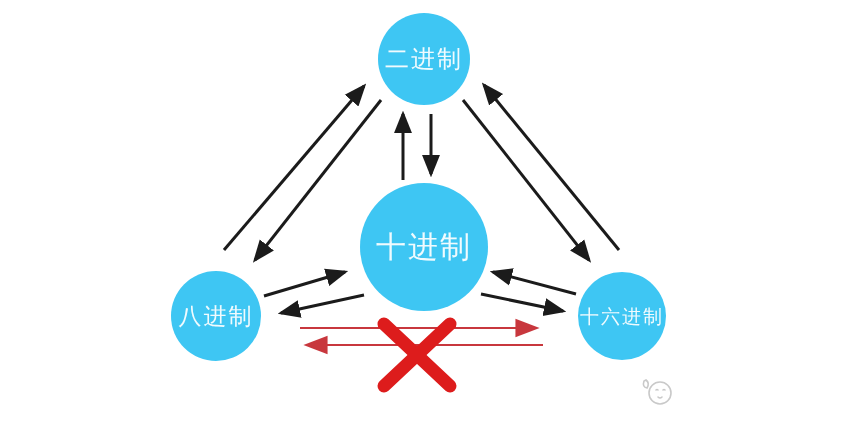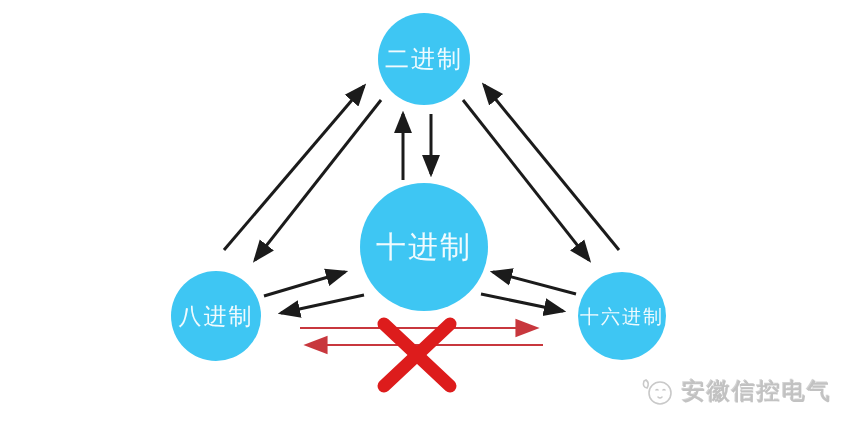--- a/index.html
+++ b/index.html
@@ -112,15 +112,14 @@
   <div class="watermark">
     <svg width="40" height="36" viewBox="0 0 40 36">
       <g stroke="#c9c9c9" stroke-width="1.6" fill="none" stroke-linecap="round">
         <circle cx="24" cy="20" r="11"></circle>
         <path d="M8,8 Q6,14 11,15 Q14,10 10,7 Z"></path>
         <path d="M20,17 q1,-1 2,0"></path>
         <path d="M27,17 q1,-1 2,0"></path>
         <path d="M22,24 q2,2 4,0"></path>
       </g>
     </svg>
-    <span class="watermark-text">安徽信控电气</span>
   </div>
 </div>
 
 </body></html>

